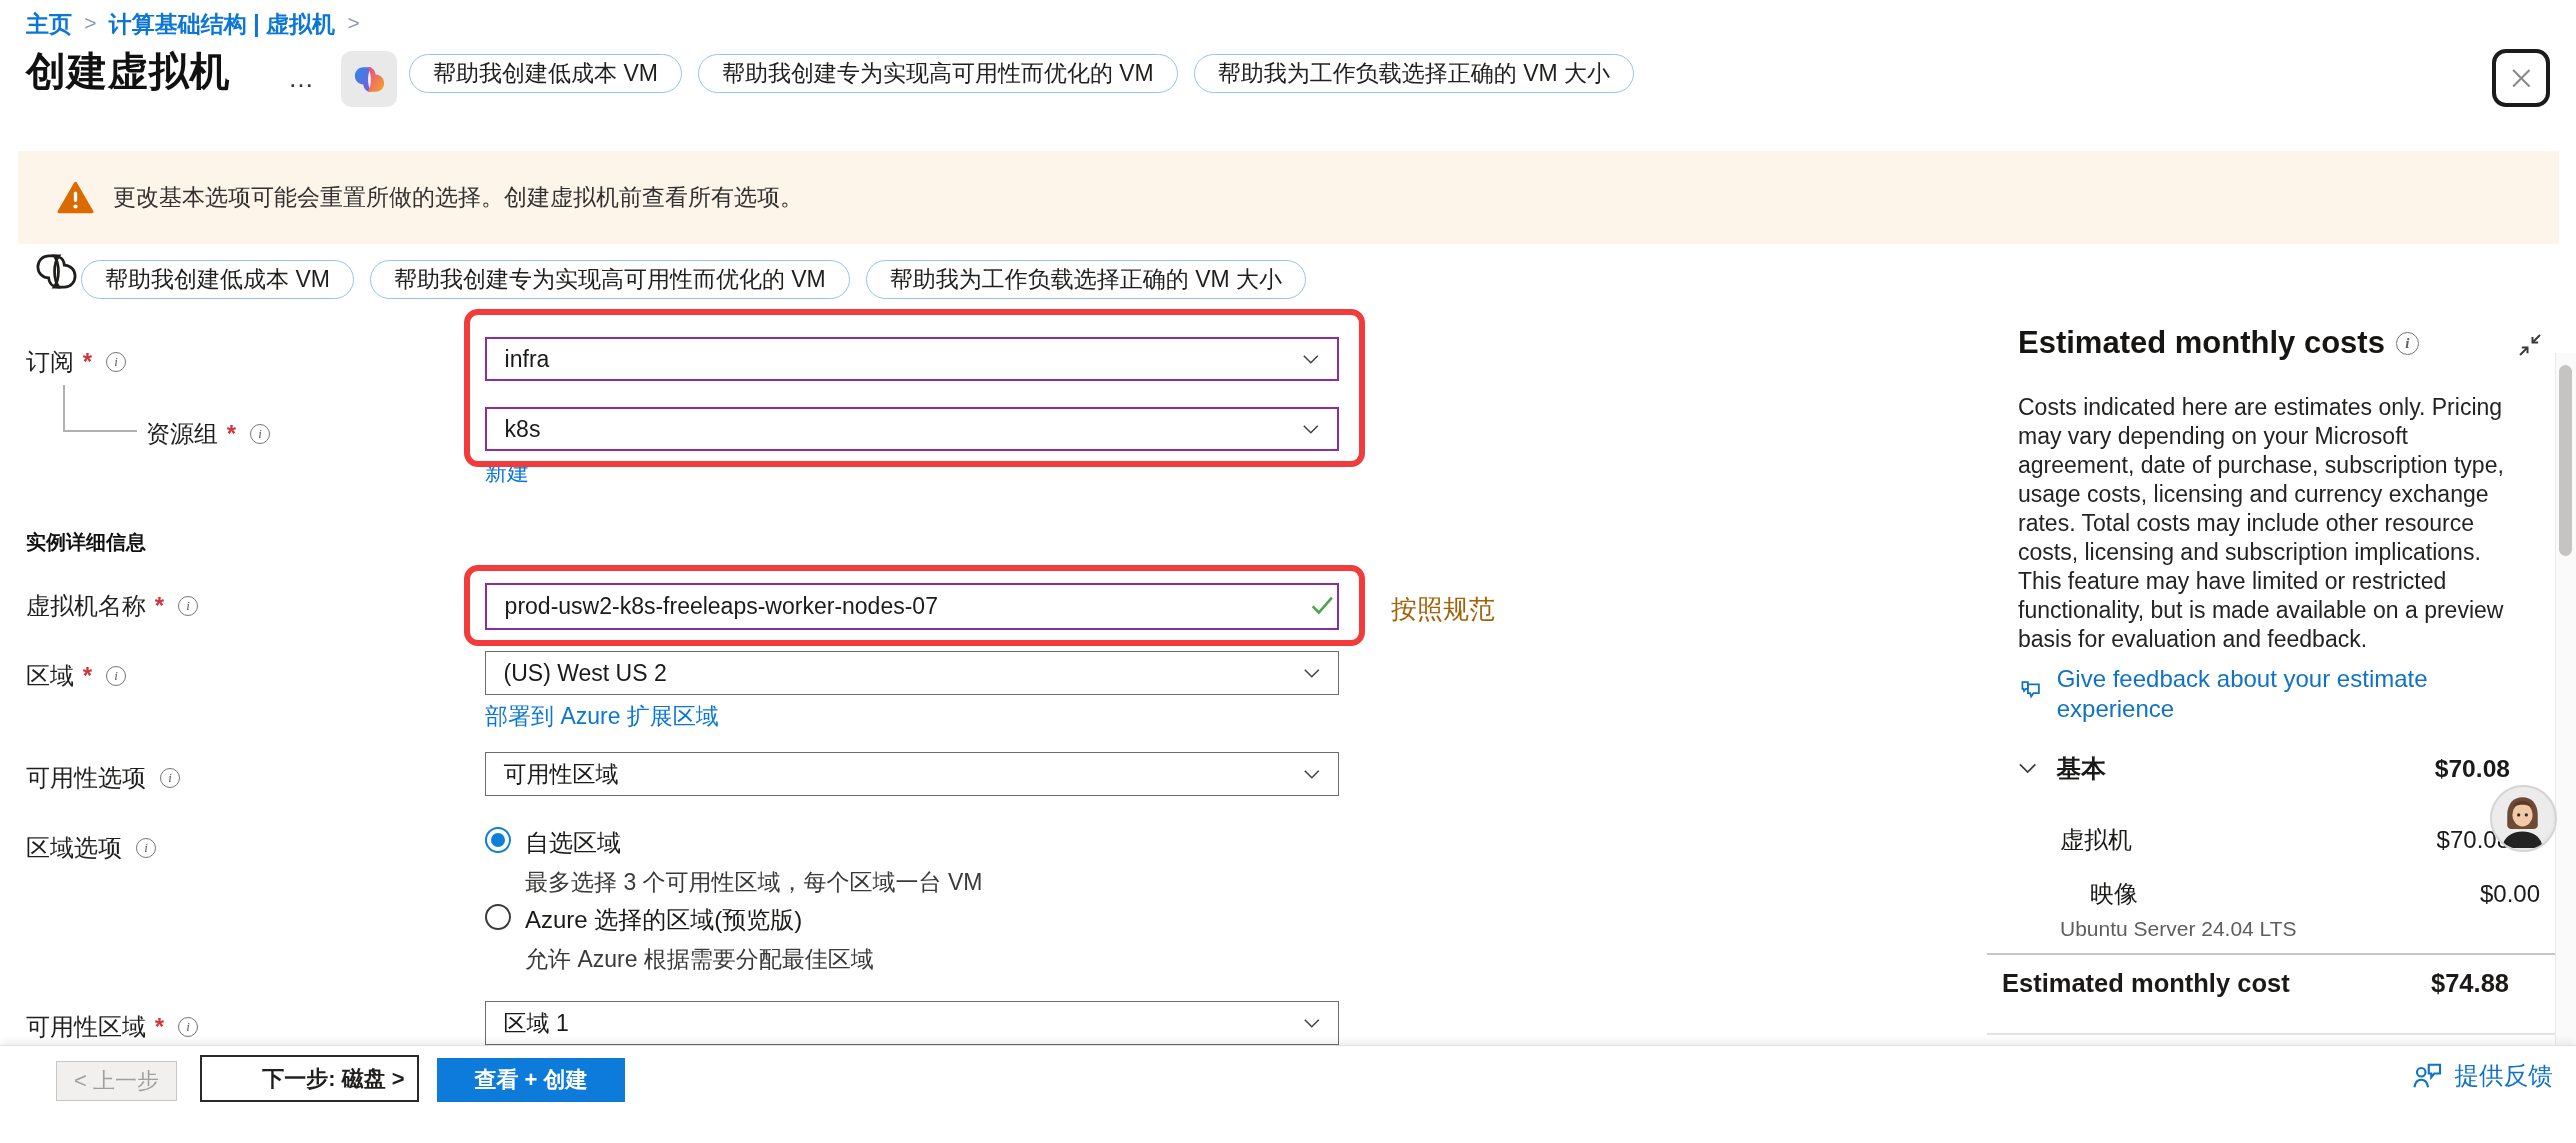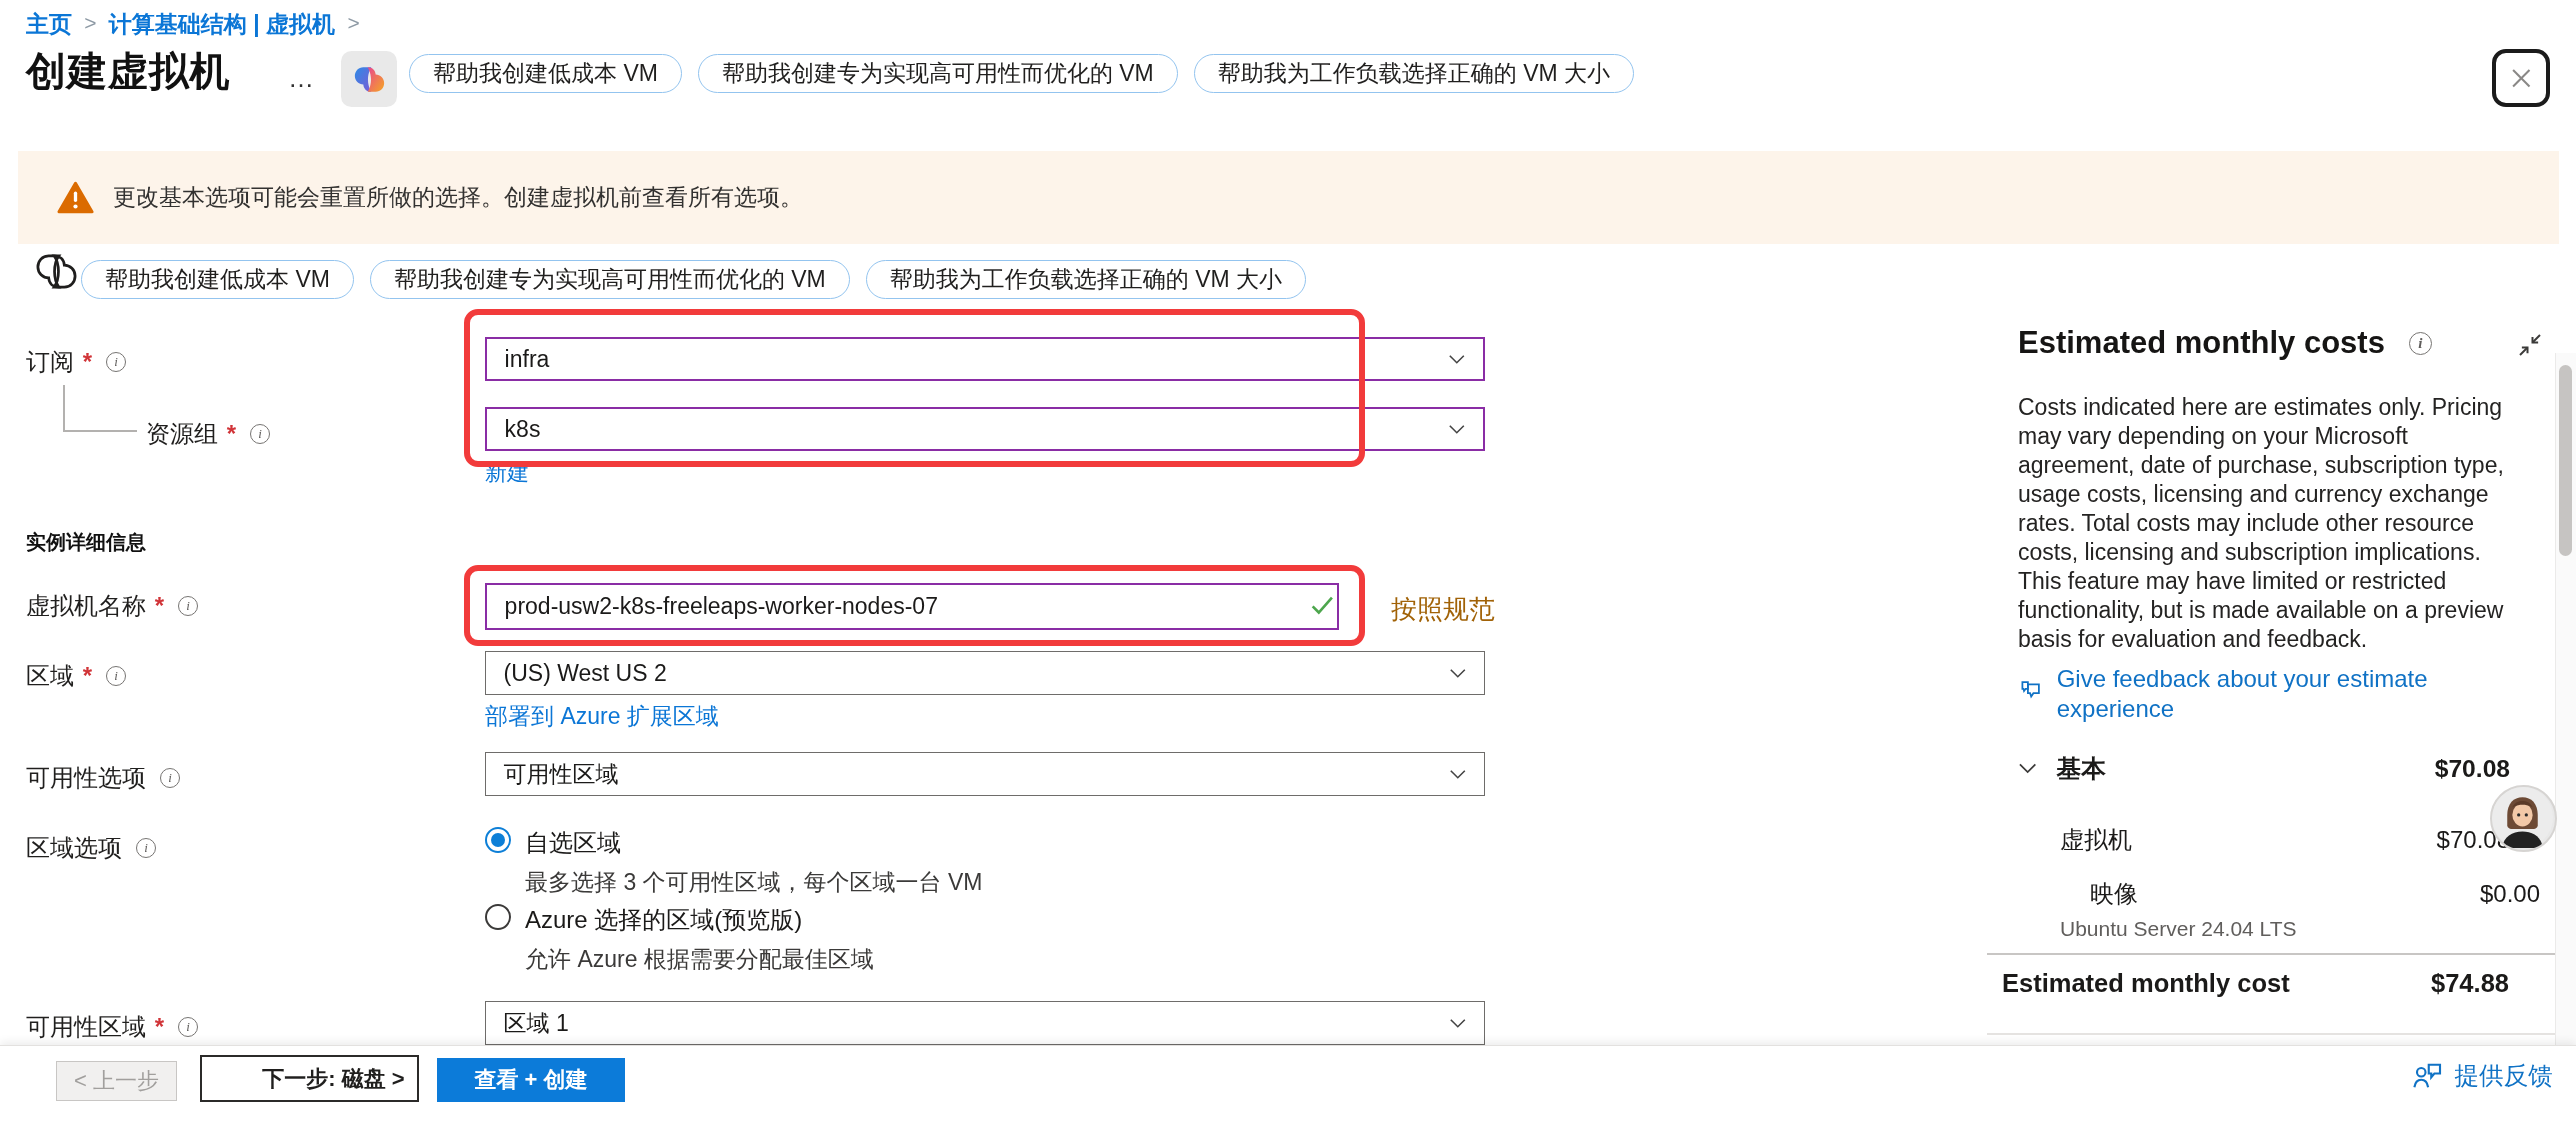--- a/index.html
+++ b/index.html
@@ -26,37 +26,37 @@
   .banner-text { font-size:23px; color:#323130; }
 
   
   .assist-icon { left:33px; top:248px; }
   .pill-row-assist { left:81px; top:260px; display:flex; gap:16px; }
 
   
   .flabel { display:flex; align-items:center; gap:7px; font-size:24px; color:#201f1e; }
   .req { color:#d13438; font-weight:700; margin-left:1.8px; }
   .info-icon { width:20px; height:20px; border:1.8px solid #767472; border-radius:50%; color:#5f5d5b; font-size:13px; display:inline-flex; align-items:center; justify-content:center; font-family:"Liberation Serif",serif; font-style:italic; margin-left:7px; cursor:pointer; flex:0 0 auto; }
-  .dd { width:1000px; height:44px; background:#fff; border:1.8px solid #6e6c6a; border-top-color:#57555 3; display:flex; align-items:center; justify-content:space-between; padding:0 17.6px; font-size:23px; cursor:pointer; }
+  .dd { width:854px; height:44px; background:#fff; border:1.8px solid #6e6c6a; border-top-color:#57555 3; display:flex; align-items:center; justify-content:space-between; padding:0 17.6px; font-size:23px; cursor:pointer; }
   .dd.purple { border:2.6px solid #8a2da5; }
   .textfield { width:854px; height:47px; border:2.6px solid #8a2da5; font-size:23px; padding:0 53px 0 17.6px; font-family:inherit; color:#1b1a19; }
   .blue-link { color:#0b76d6; font-size:22px; text-decoration:none; cursor:pointer; display:inline-block; }
   .section-h { font-size:20px; font-weight:700; color:#111; }
   .red-rect { border:6.1px solid #f23b3b; border-radius:14px; pointer-events:none; z-index:5; }
   .annot { color:#a16207; font-size:26px; }
   .connector { background:#b3b1af; }
   .radio-outer { width:26px; height:26px; border-radius:50%; flex:0 0 auto; cursor:pointer; }
   .radio-sel { border:2.6px solid #0d7fd7; display:flex; align-items:center; justify-content:center; }
   .radio-dot { width:14px; height:14px; border-radius:50%; background:#0d7fd7; }
   .radio-unsel { border:2.6px solid #3b3a39; }
   .radio-label { font-size:24px; color:#1b1a19; cursor:pointer; }
   .radio-desc { font-size:23px; color:#3b3a39; }
 
   
-  .panel-title { left:2018px; top:325px; font-size:31px; font-weight:700; color:#161514; display:flex; align-items:center; gap:17px; }
+  .panel-title { left:2018px; top:325px; font-size:31px; font-weight:700; color:#161514; display:flex; align-items:center; gap:4px; }
   .panel-desc { left:2018px; top:393px; width:493px; font-size:23px; line-height:29px; color:#242322; }
   .panel-feedback { left:2018px; top:664px; width:474px; display:flex; gap:12.3px; color:#1072c5; font-size:24px; line-height:30px; cursor:pointer; }
   .cost-row { display:flex; justify-content:space-between; align-items:center; }
   .cost-name { color:#1b1a19; }
   .cost-sub { color:#605e5c; font-size:21px; }
   .divider { background:#c8c6c4; height:1.8px; }
   .divider-light { background:#e5e3e1; height:1.8px; }
 
   
   .sb-track { left:2555px; top:353px; width:21px; height:692px; background:#fafafa; border-left:1.8px solid #ebeae9; }

